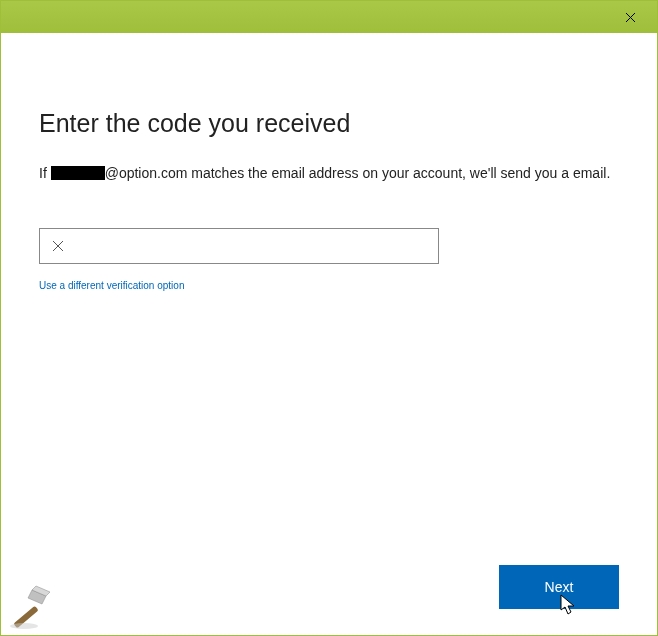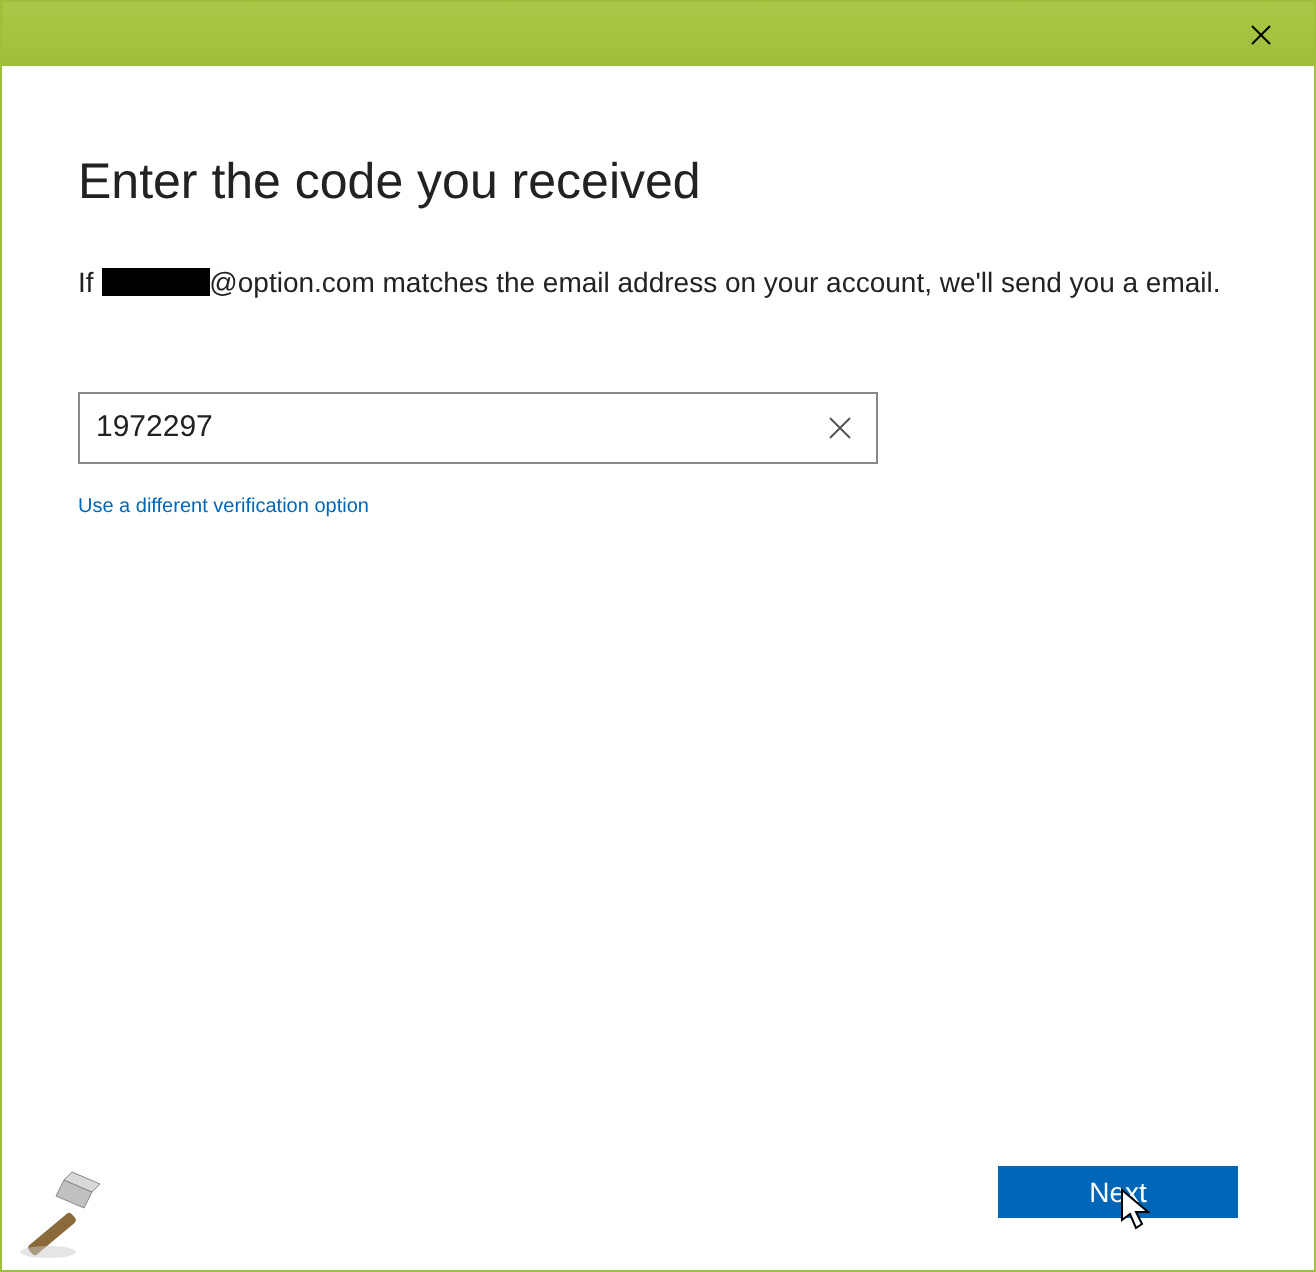--- a/index.html
+++ b/index.html
@@ -15,20 +15,21 @@
       position: relative;
       overflow: hidden;
     }
     .window {
       width: 100%;
       height: 100%;
       border: 1px solid #9fbf3b;
       background: #fff;
       display: flex;
       flex-direction: column;
+      gap: 32px;
     }
     .titlebar {
       height: 32px;
       background: #9fbf3b;
       background: linear-gradient(to bottom, #a9c847, #9fbf3b);
       display: flex;
       justify-content: flex-end;
       align-items: center;
       padding-right: 12px;
     }
@@ -108,21 +109,21 @@
     .footer {
       position: absolute;
       bottom: 26px;
       right: 38px;
     }
     .next-btn {
       background: #0067b8;
       color: #fff;
       border: none;
       width: 120px;
-      height: 26px;
+      height: 44px;
       font-size: 14px;
       font-family: inherit;
       cursor: pointer;
     }
     .hammer {
       position: absolute;
       bottom: 6px;
       left: 6px;
       width: 48px;
       height: 48px;
@@ -151,21 +152,20 @@
   </div>
 
   <div class="content">
     <h1 class="heading">Enter the code you received</h1>
 
     <p class="description">
       <span>If </span><span class="redacted"></span><span>@option.com</span><span> matches the email address on your account, we'll send you a email.</span>
     </p>
 
     <div class="input-row">
-      <input type="text" class="code-input" value="1972297" style="">
       <div class="clear-icon">
         <svg width="12" height="12" viewBox="0 0 12 12">
           <line x1="1" y1="1" x2="11" y2="11" stroke="#555" stroke-width="1"></line>
           <line x1="11" y1="1" x2="1" y2="11" stroke="#555" stroke-width="1"></line>
         </svg>
       </div>
     </div>
 
     <a class="alt-link">Use a different verification option</a>
 

